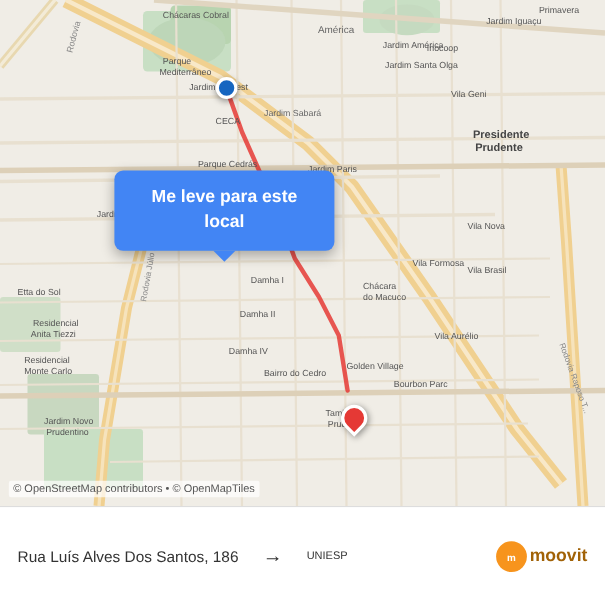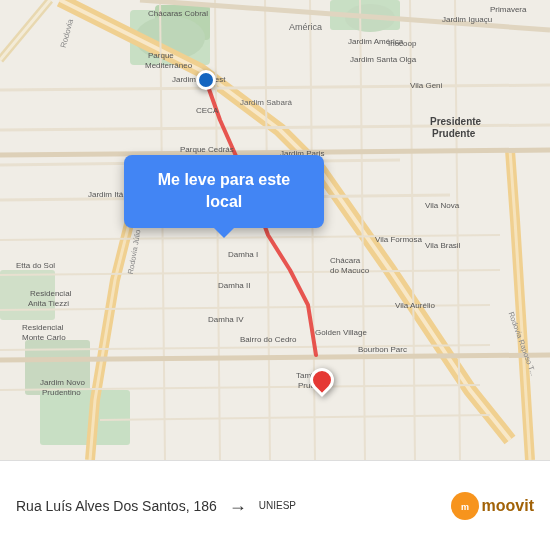--- a/index.html
+++ b/index.html
@@ -34,21 +34,21 @@
       background: #fff;
       display: flex;
       align-items: center;
       padding: 0 16px;
       border-top: 1px solid #ddd;
     }
 
     .route-info {
       display: flex;
       align-items: center;
-      gap: 12px;
+      gap: 22px;
       width: 100%;
     }
 
     .location-text {
       font-size: 14px;
       color: #333;
       font-weight: 500;
     }
 
     .arrow-icon {
@@ -83,21 +83,21 @@
       font-size: 16px;
       font-weight: bold;
       color: #a16207;
       text-align: center;
     }
 
     
     .map-popup {
       position: absolute;
       top: 155px;
-      left: 124px;
+      left: 104px;
       background: #4285f4;
       color: white;
       padding: 14px 20px;
       border-radius: 8px;
       font-size: 16px;
       font-weight: bold;
       text-align: center;
       line-height: 1.4;
       max-width: 200px;
       z-index: 10;
@@ -273,20 +273,21 @@
   </div>
 
   <div class="map-popup">
     <span>Me leve para este local</span>
   </div>
 
   <div class="map-pin">
     <div class="map-pin-inner"></div>
   </div>
 
+  <div class="map-copyright">© OpenStreetMap contributors • © OpenMapTiles</div>
 </div>
 
 <div id="bottom-bar">
   <div class="route-info">
     <span class="location-text">Rua Luís Alves Dos Santos, 186</span>
     <span class="arrow-icon">→</span>
     <span class="destination-text">UNIESP</span>
     <div class="moovit-logo">
       <div class="moovit-icon">
         <svg width="16" height="16" viewBox="0 0 16 16" xmlns="http://www.w3.org/2000/svg">

